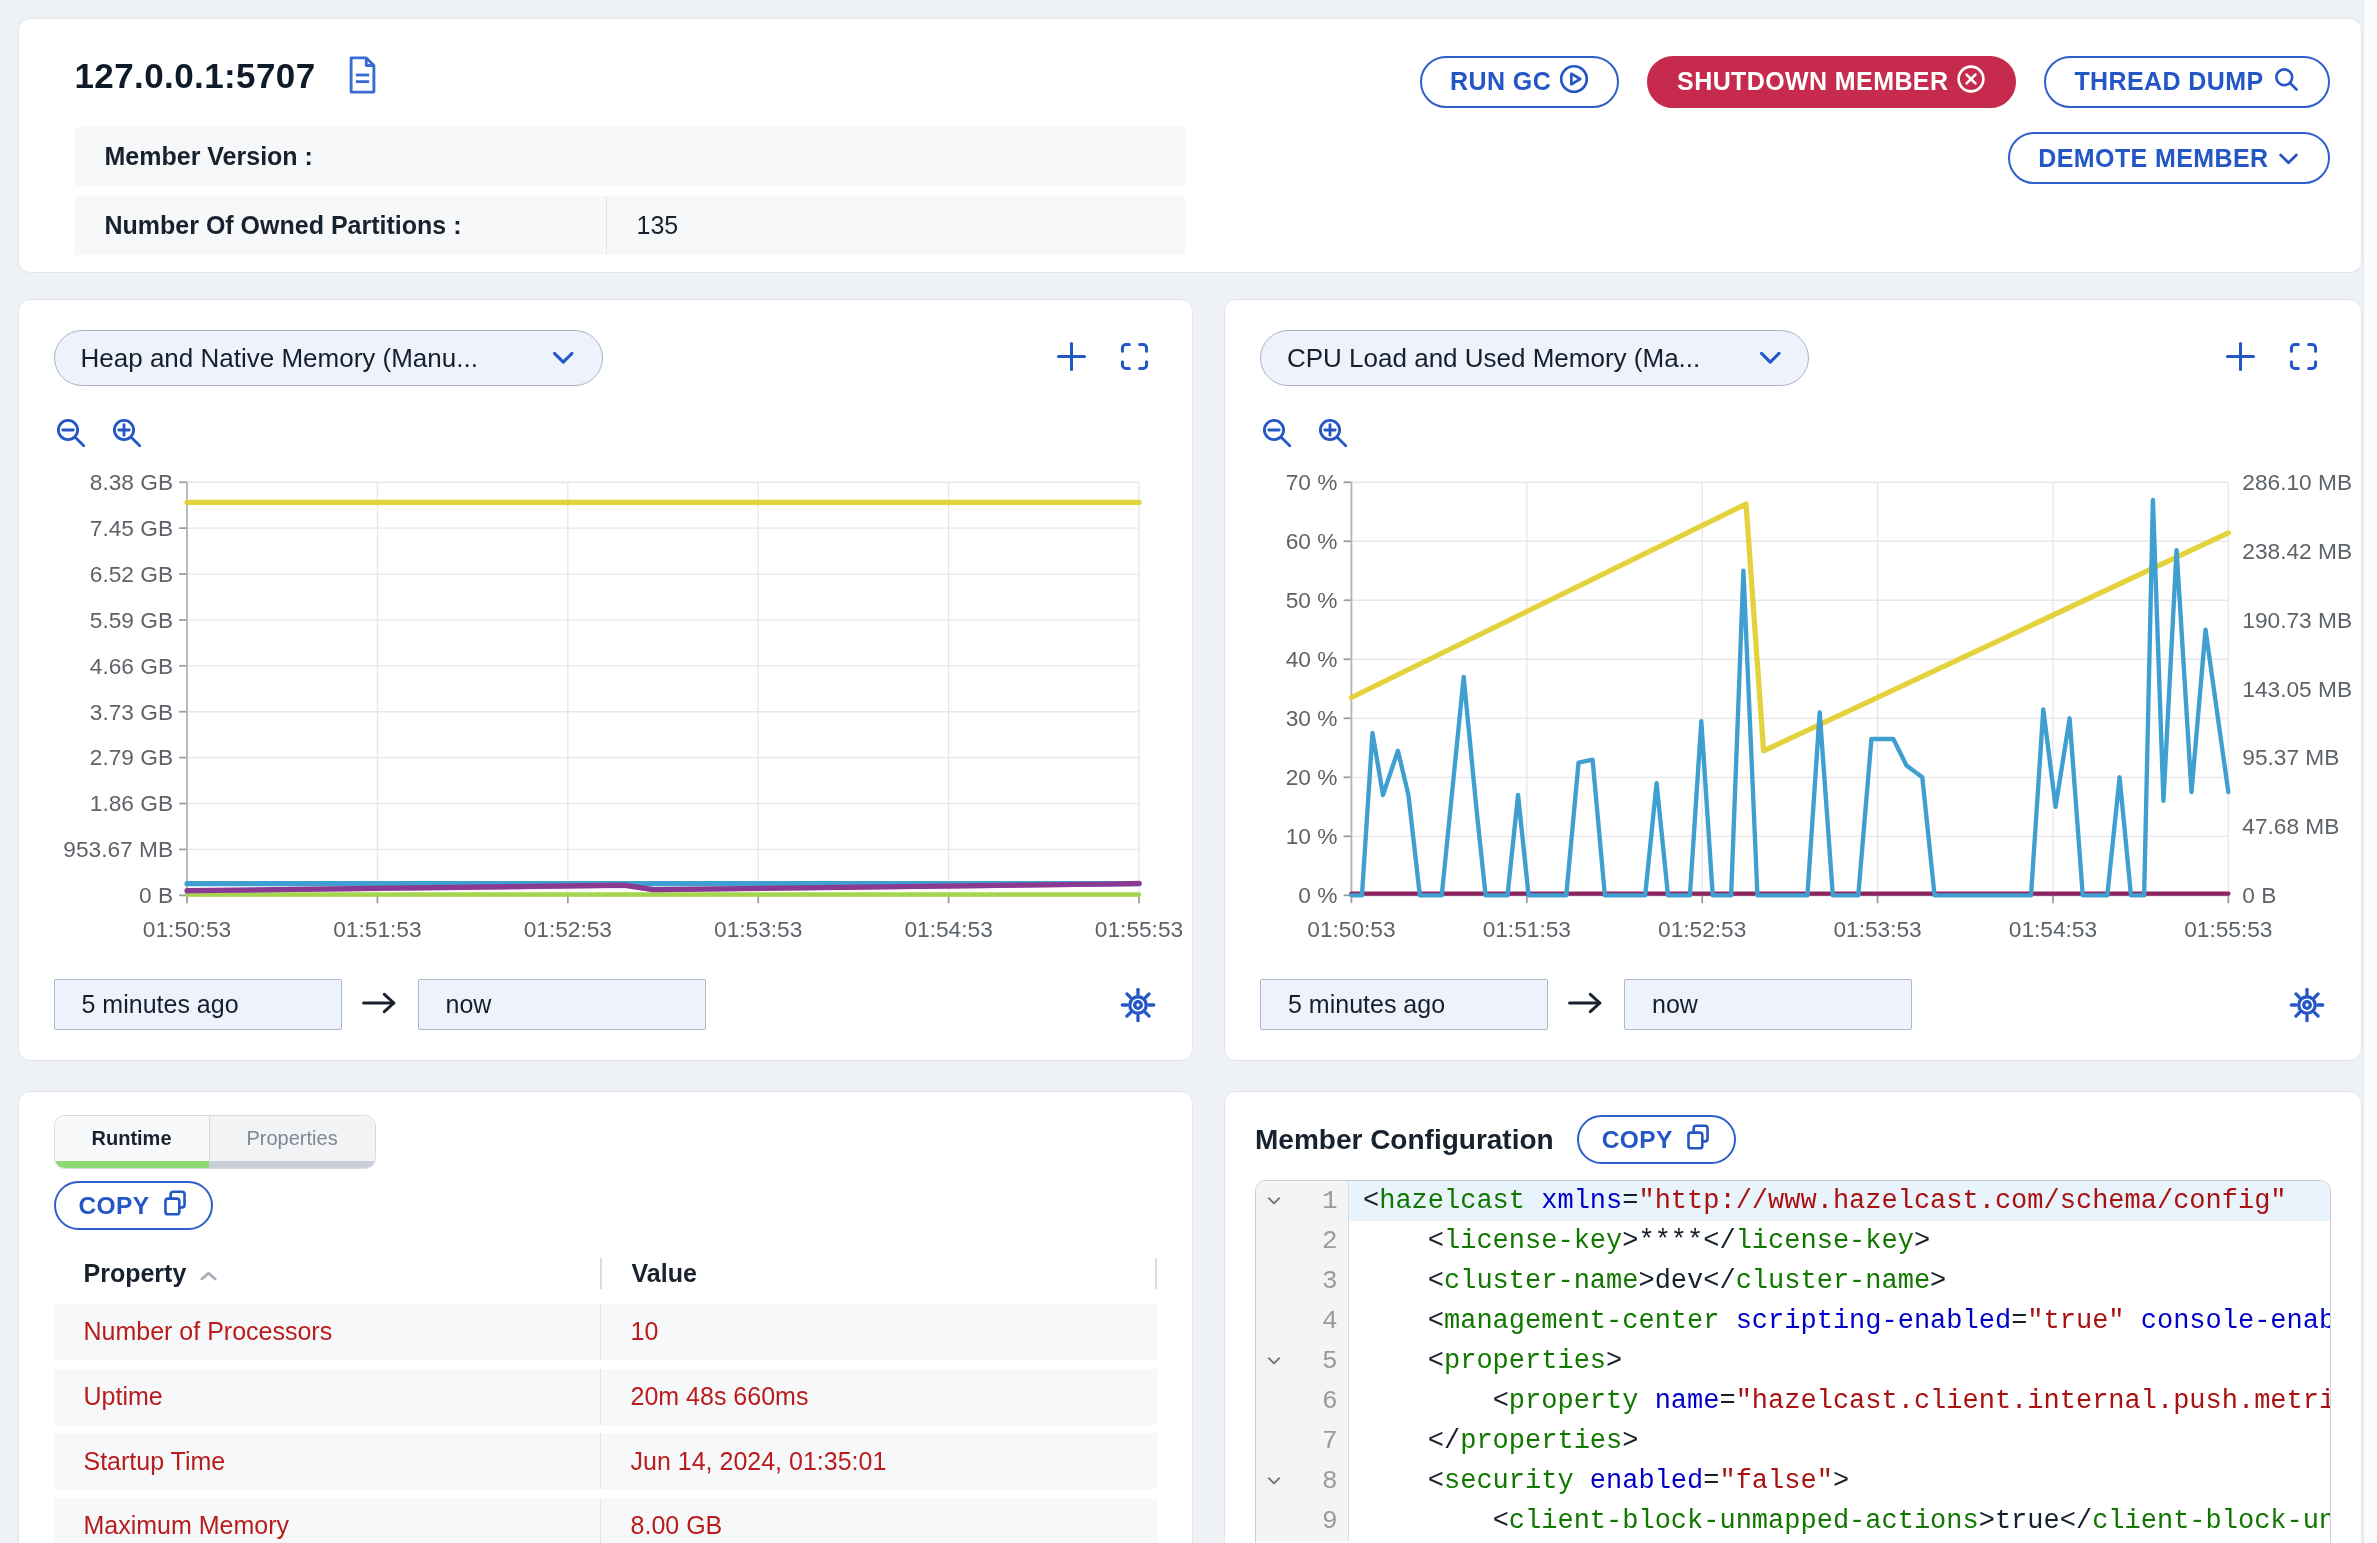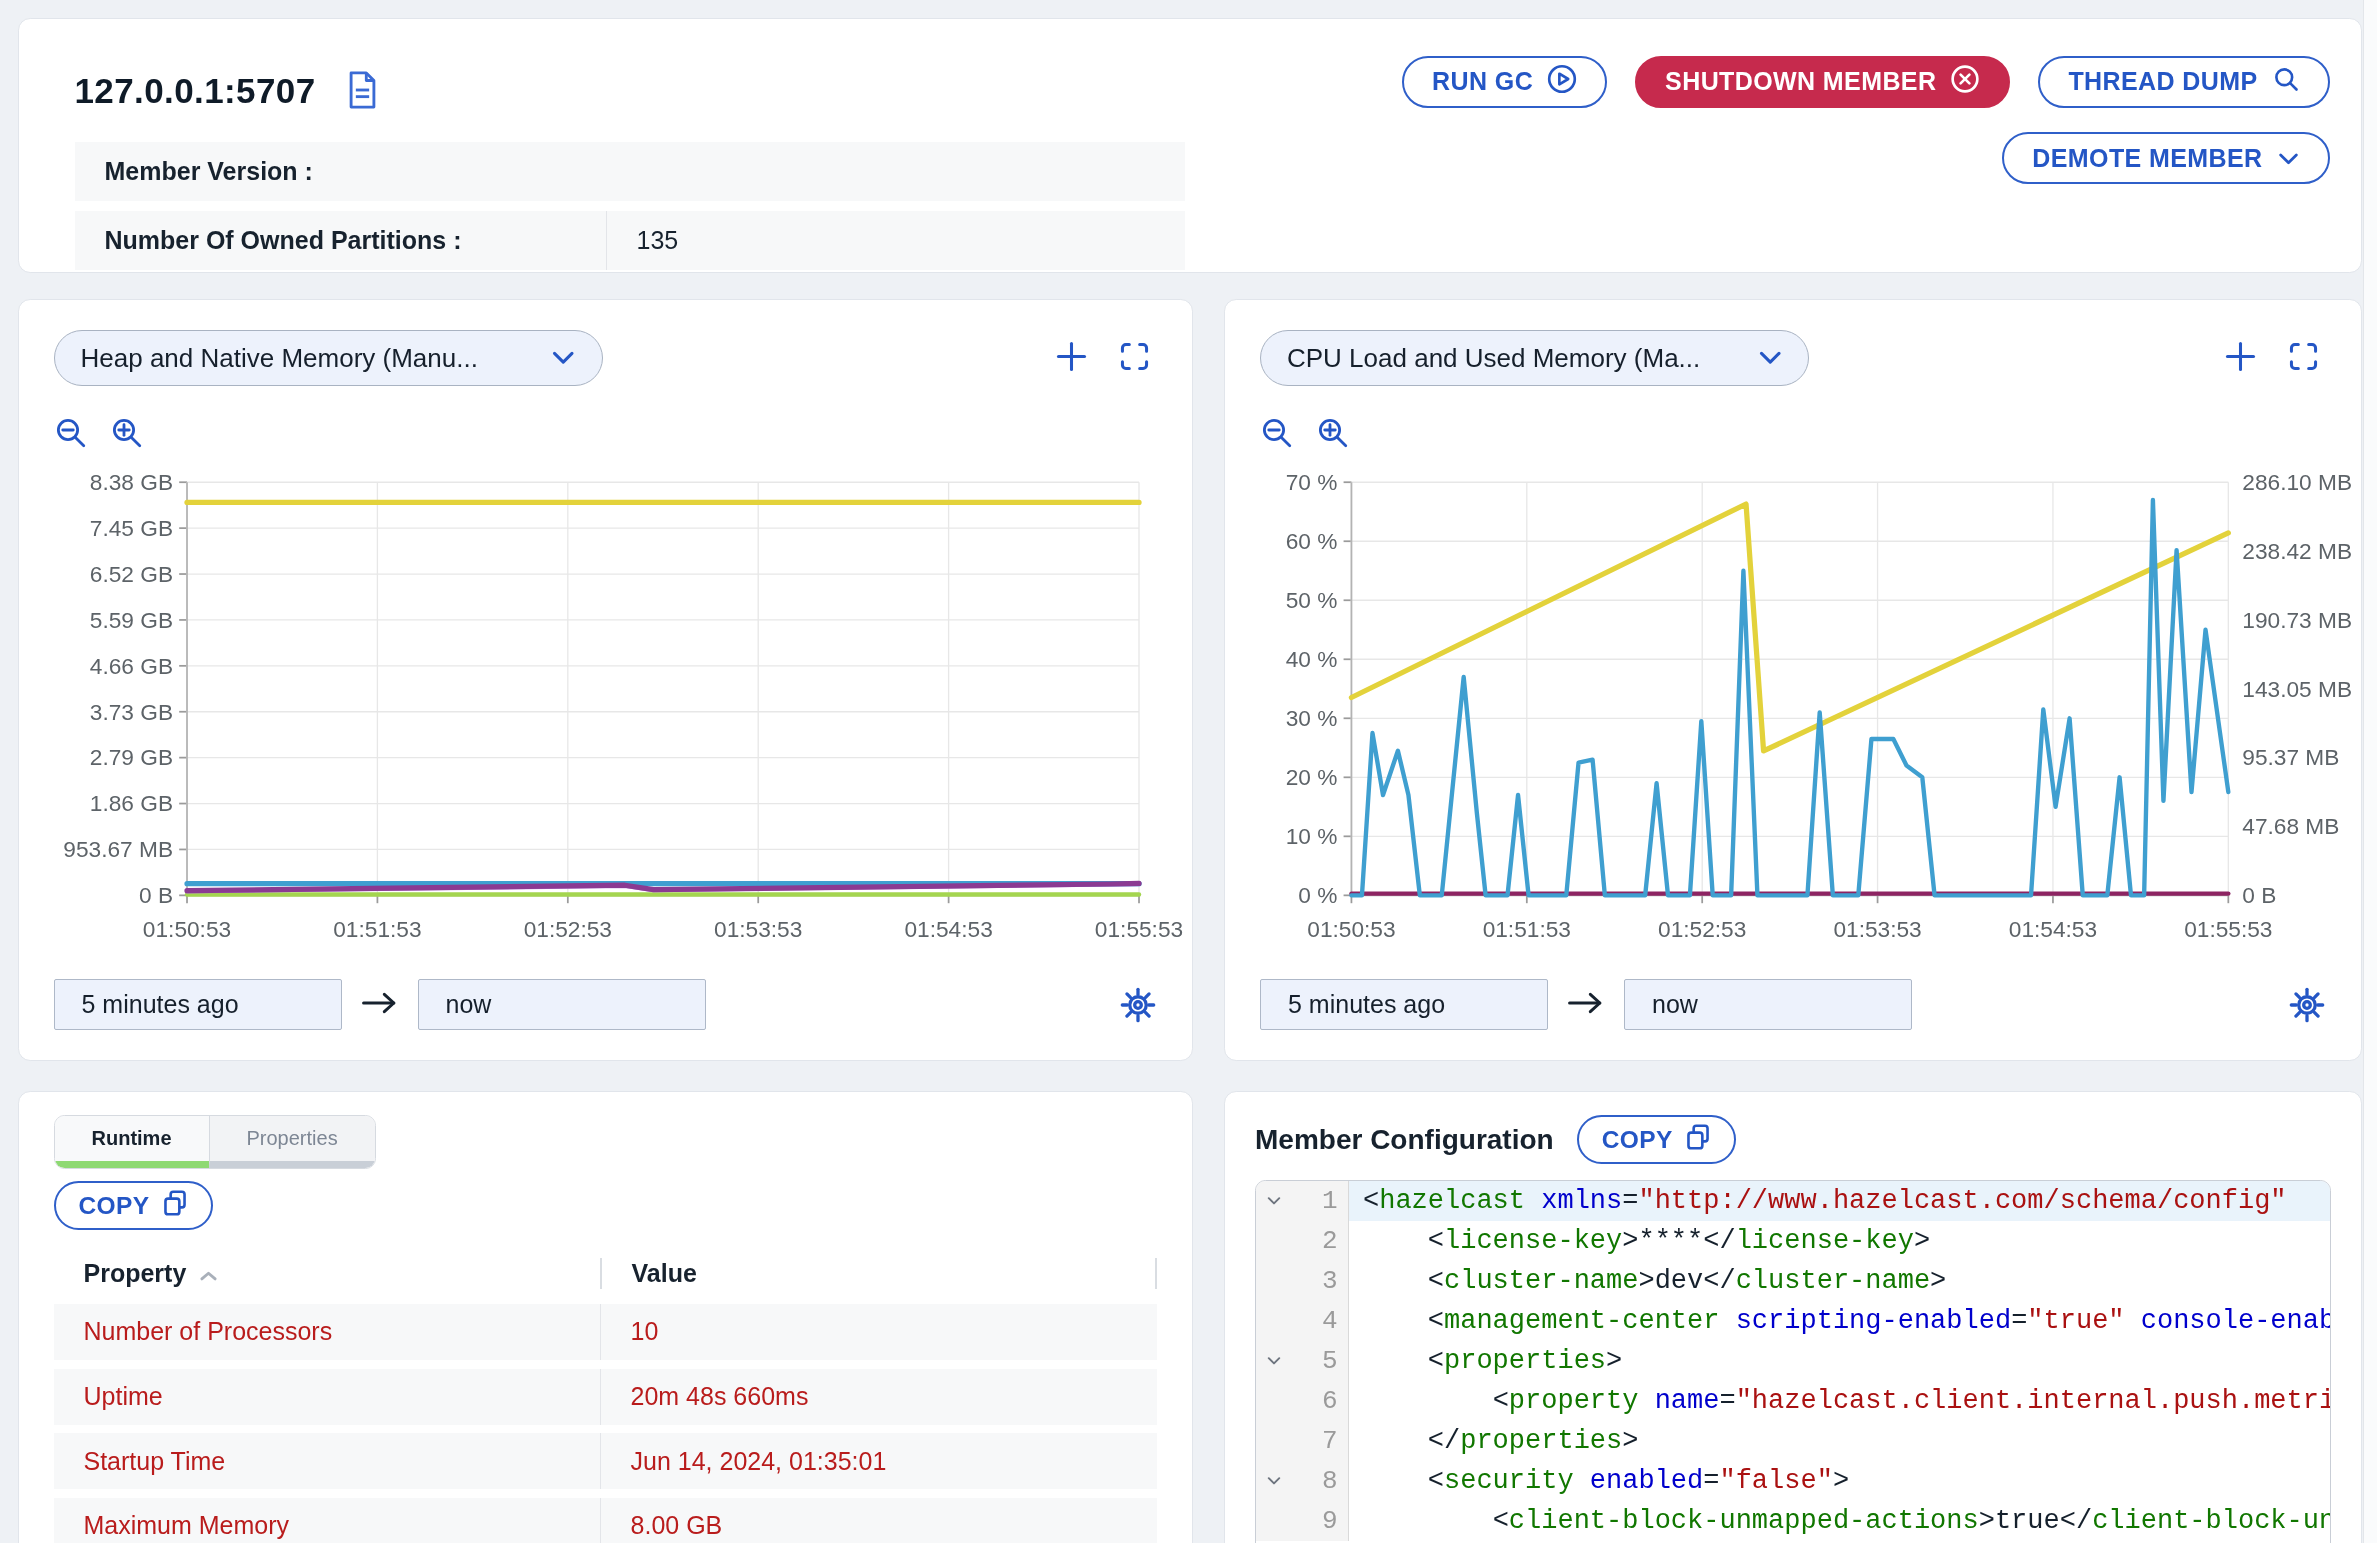--- a/index.html
+++ b/index.html
@@ -3,31 +3,31 @@
 <meta charset="utf-8">
 <style>
   * { margin:0; padding:0; box-sizing:border-box; }
   html,body { width:2377px; height:1544px; }
   body { font-family:"Liberation Sans","DejaVu Sans",sans-serif; background:#eef1f5; overflow:hidden; }
   .page { position:relative; width:2377px; height:1544px; background:#eef1f5; overflow:hidden; }
   .card { position:absolute; background:#ffffff; border:1.7px solid #e1e5eb; border-radius:12.2px; }
 
   
   #summary-card { left:17.5px; top:17.5px; width:2344px; height:255px; padding:30px 56px; }
-  .title-row { display:flex; align-items:center; gap:31px; margin-top:22px; }
+  .title-row { display:flex; align-items:center; gap:31px; margin-top:7px; }
   .page-title { font-size:35px; font-weight:700; color:#0f1b28; letter-spacing:0.4px; }
   .info-table { margin-top:30px; width:1110px; display:flex; flex-direction:column; gap:10.5px; }
   .info-row { display:grid; grid-template-columns:531px 1fr; background:#f7f8f9; height:59px; align-items:center; }
   .info-row .lbl { padding-left:30px; font-size:25px; font-weight:700; color:#17222e; }
   .info-row .val { padding-left:30px; font-size:25px; color:#17222e; border-left:1.7px solid #e3e5e9; height:100%; display:flex; align-items:center; }
   .actions { position:absolute; right:31px; top:37px; display:flex; flex-direction:column; align-items:flex-end; gap:24.5px; }
   .actions-row { display:flex; gap:28px; }
   .pill-btn { height:52px; border:2.6px solid #2f5fc9; border-radius:30px; background:#fff; color:#2456c5;
               font-size:25px; font-weight:600; letter-spacing:0.4px; padding:0 28px;
-              display:inline-flex; align-items:center; gap:14px; cursor:pointer; font-family:inherit; }
+              display:inline-flex; align-items:center; gap:8px; cursor:pointer; font-family:inherit; }
   .pill-btn.danger { background:#c62a4d; border:2.6px solid #c62a4d; color:#fff; }
   .icon-svg { display:inline-block; }
 
   
   #heap-card { left:17.5px; top:299px; width:1175px; height:762px; }
   #cpu-card  { left:1224px; top:299px; width:1138px; height:762px; }
   .chart-card-inner { padding:30px 35px; height:100%; display:flex; flex-direction:column; }
   .chart-head { display:flex; align-items:center; justify-content:space-between; }
   .chart-select { width:549px; height:56px; border:1.7px solid #a9b3c2; border-radius:28px; background:#edf2fc;
                   display:flex; align-items:center; justify-content:space-between; padding:0 26px;

